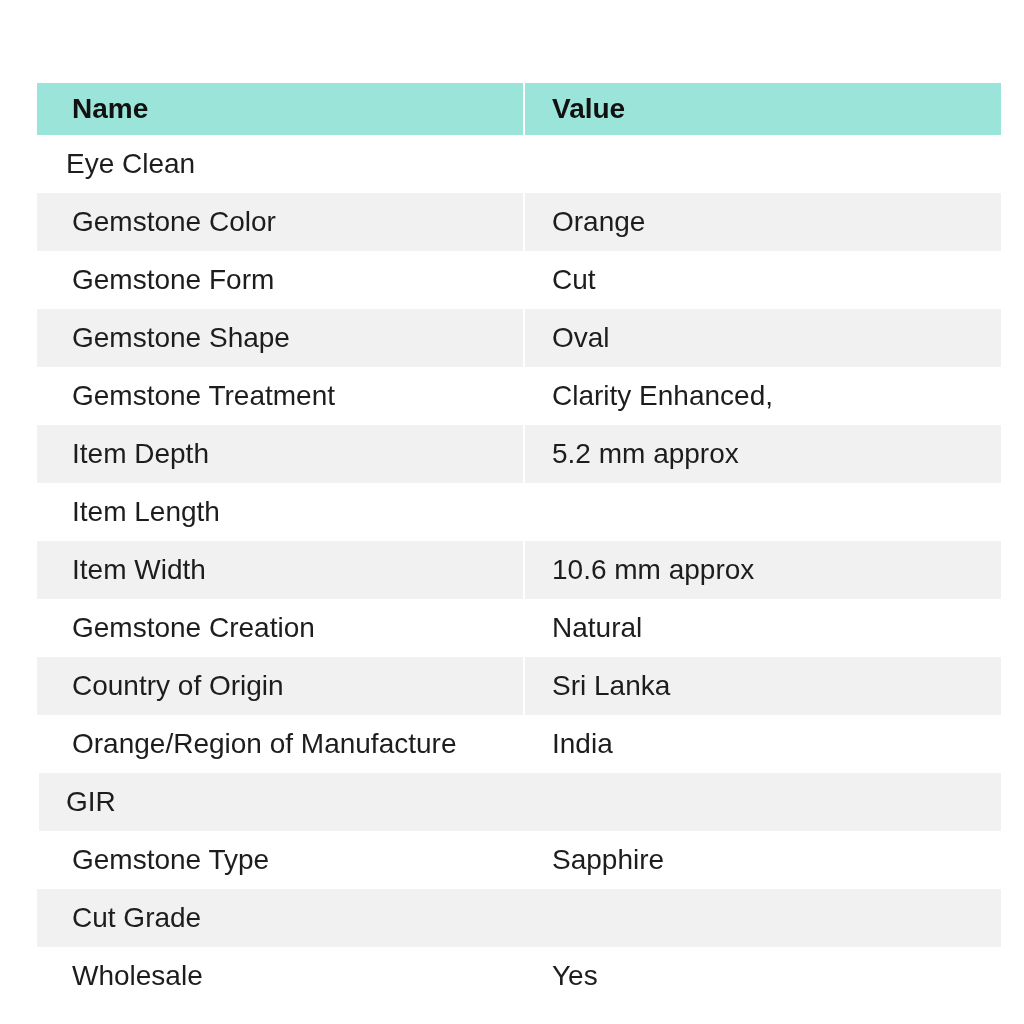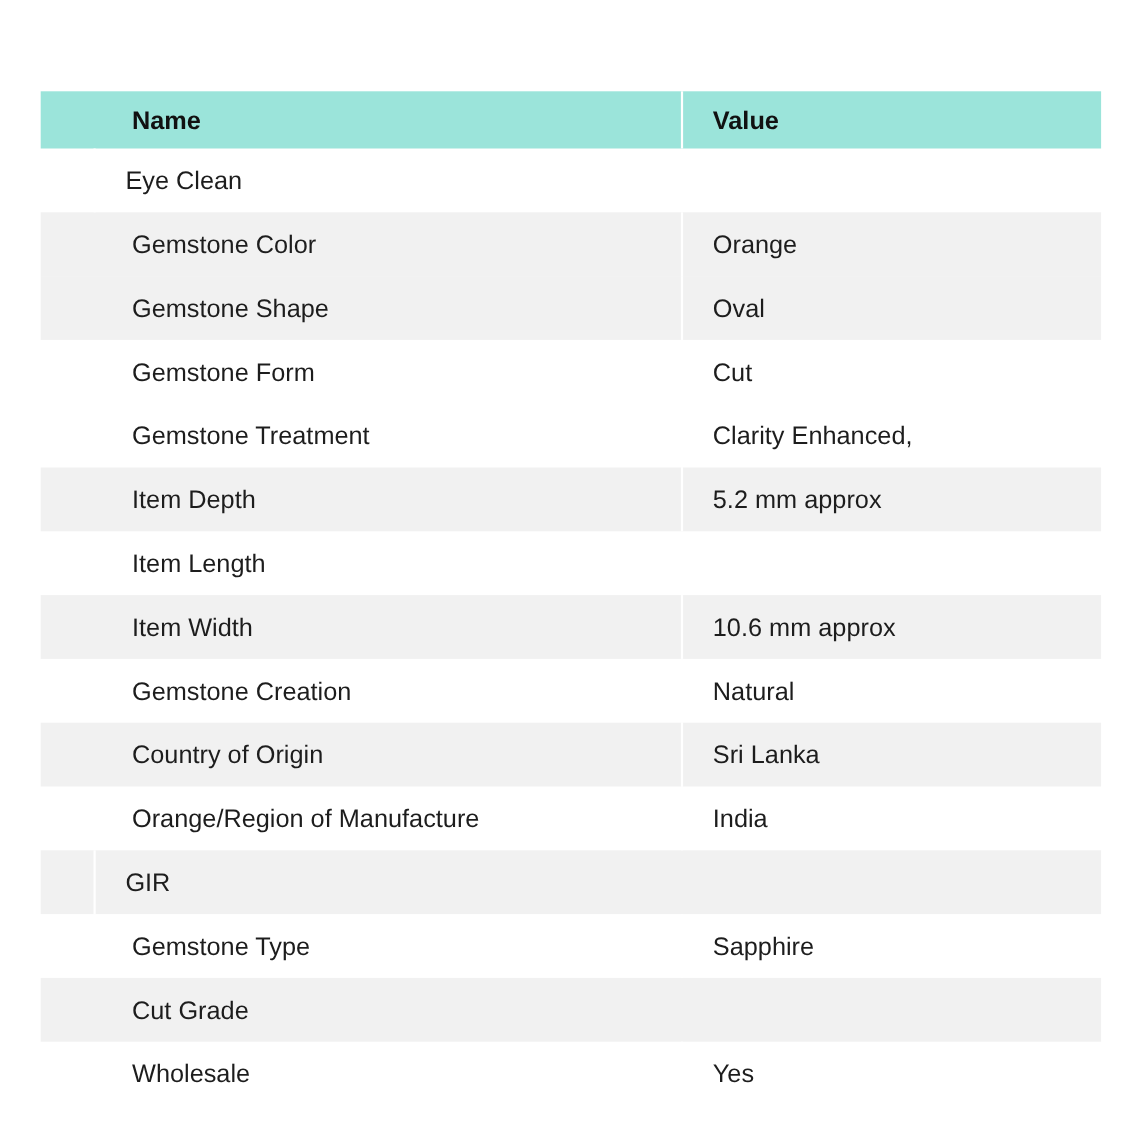--- a/index.html
+++ b/index.html
@@ -33,25 +33,24 @@
     font-weight: bold;
     color: #111111;
   }
   .row.alt {
     background: var(--alt-row-bg, #f1f1f1);
     justify-content: space-between;
   }
   .cell {
     display: flex;
     align-items: center;
-    font-size: 23px;
+    font-size: 28px;
     box-sizing: border-box;
     white-space: nowrap;
     overflow: hidden;
-    margin-left: 48px;
   }
   .name-cell {
     width: 486px;
     padding-left: 35px;
   }
   .value-cell {
     flex: 1;
     padding-left: 27px;
     border-left: 2px solid var(--divider, #ffffff);
   }
@@ -65,27 +64,27 @@
     <div class="cell value-cell">Value</div>
   </div>
   <div id="rows">
       <div class="row">
         <div class="cell value-cell">Eye Clean</div>
       </div>
       <div class="row alt">
         <div class="cell name-cell">Gemstone Color</div>
         <div class="cell value-cell">Orange</div>
       </div>
+      <div class="row">
+        <div class="cell name-cell">Gemstone Form</div>
+        <div class="cell value-cell">Cut</div>
+      </div>
       <div class="row alt">
         <div class="cell name-cell">Gemstone Shape</div>
         <div class="cell value-cell">Oval</div>
-      </div>
-      <div class="row">
-        <div class="cell name-cell">Gemstone Form</div>
-        <div class="cell value-cell">Cut</div>
       </div>
       <div class="row">
         <div class="cell name-cell">Gemstone Treatment</div>
         <div class="cell value-cell">Clarity Enhanced,</div>
       </div>
       <div class="row alt">
         <div class="cell name-cell">Item Depth</div>
         <div class="cell value-cell">5.2 mm approx</div>
       </div>
       <div class="row">

